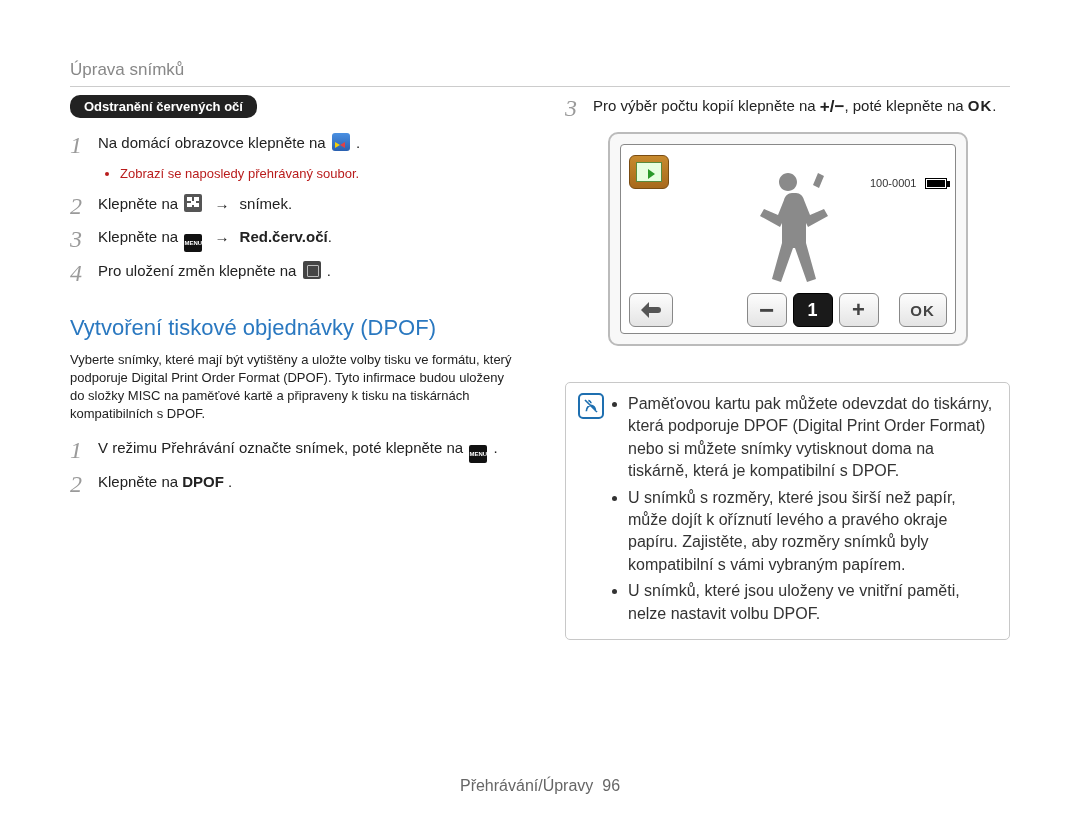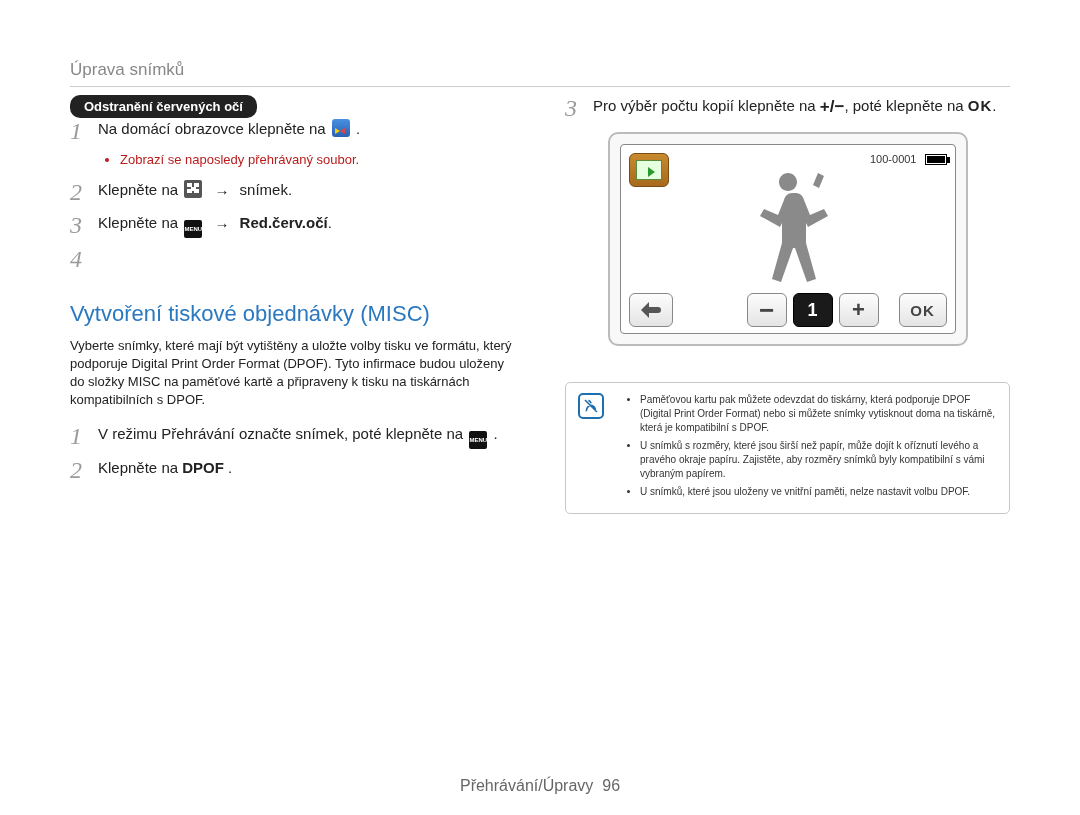--- a/index.html
+++ b/index.html
@@ -28,20 +28,21 @@
   .col-left { flex: 1; }
   .col-right { flex: 1; }
   .pill {
     display: inline-block;
     background: #222;
     color: #fff;
     font-size: 13px;
     font-weight: bold;
     padding: 4px 14px;
     border-radius: 10px;
+    margin-bottom: 14px;
   }
   .step {
     display: flex;
     align-items: flex-start;
     margin-bottom: 8px;
     font-size: 15px;
     line-height: 1.4;
   }
   .step-num {
     font-family: Georgia, "Times New Roman", serif;
@@ -135,21 +136,21 @@
   .lcd-screen {
     background:#fff;
     border: 1px solid #888;
     border-radius:4px;
     position:relative;
     height:190px;
     overflow:hidden;
   }
   .lcd-top {
     position:absolute; top:8px; left:8px; right:8px; height:36px;
-    display:flex; align-items:flex-start; justify-content:space-between;
+    display:flex; align-items:flex-end; justify-content:space-between;
     font-size:11px; color:#333;
   }
   .lcd-album-btn {
     width:40px; height:34px;
     background:linear-gradient(#c78a2e,#a7691c);
     border:1px solid #7a4c12;
     border-radius:6px;
     display:flex; align-items:center; justify-content:center;
   }
   .lcd-album-inner {
@@ -203,22 +204,22 @@
   }
   .lcd-plus { width:40px; font-size:22px;}
   .lcd-ok { width:48px; font-size:15px; letter-spacing:1px;}
 
   
   .note {
     border:1px solid #c8c8c8;
     border-radius:5px;
     display:flex;
     padding:10px 12px;
-    gap:20px;
-    font-size:10px;
+    gap:8px;
+    font-size:16px;
     line-height:1.4;
     color:#333;
     background:#fff;
     margin-top:36px;
   }
   .note-icon {
     width:26px; height:26px; flex-shrink:0;
     border:2px solid #1e6fb0; border-radius:5px;
     color:#1e6fb0; display:flex; align-items:center; justify-content:center;
   }
@@ -272,23 +273,28 @@
         <div class="step-body">
           <span>Klepněte na </span>
           <span class="inline-icon menu-icon">MENU</span>
           <span class="arrow">→</span>
           <span class="bold">Red.červ.očí</span><span>.</span>
         </div>
       </div>
 
       <div class="step">
         <div class="step-num">4</div>
-      </div>
-
-      <h2 class="section-title">Vytvoření tiskové objednávky (MISC)</h2>
+        <div class="step-body">
+          <span>Pro uložení změn klepněte na </span>
+          <span class="inline-icon save-icon-sm"></span>
+          <span>.</span>
+        </div>
+      </div>
+
+      <h2 class="section-title">Vytvoření tiskové objednávky (DPOF)</h2>
       <p class="para">Vyberte snímky, které mají být vytištěny a uložte volby tisku ve formátu, který podporuje Digital Print Order Format (DPOF). Tyto infirmace budou uloženy do složky MISC na paměťové kartě a připraveny k tisku na tiskárnách kompatibilních s DPOF.</p>
 
       <div class="step">
         <div class="step-num">1</div>
         <div class="step-body">
           <span>V režimu Přehrávání označte snímek, poté klepněte na </span>
           <span class="inline-icon menu-icon">MENU</span>
           <span>.</span>
         </div>
       </div>

